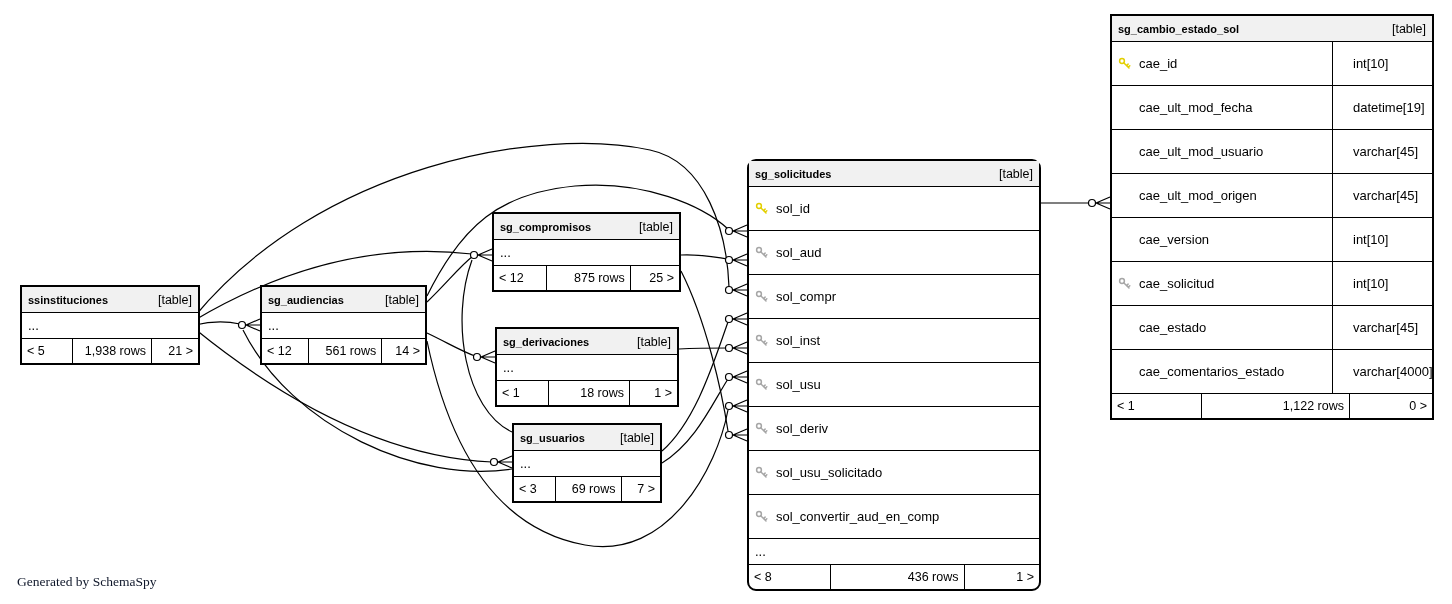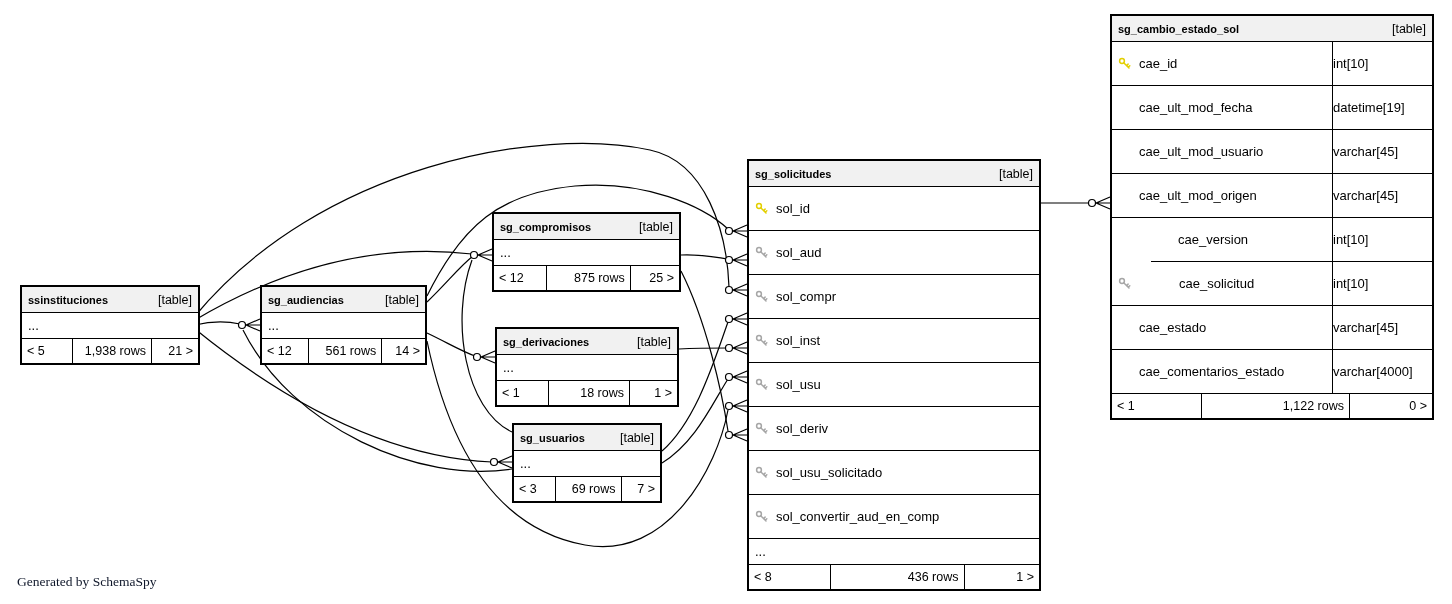--- a/index.html
+++ b/index.html
@@ -10,21 +10,21 @@
   .db-table { position: absolute; background: #fff; border: 2px solid #000; z-index: 1; font-size: 13px; }
   .tbl-header { height: 26px; background: #f1f1f1; border-bottom: 1px solid #000;
                 display: flex; align-items: center; justify-content: space-between; padding: 0 6px; gap: 10px; }
   .tbl-title { font-weight: 700; font-size: 11px; white-space: nowrap; }
   .tbl-tag { font-size: 12.5px; white-space: nowrap; }
   .col-row { position: relative; height: 44px; border-bottom: 1px solid #000;
              display: flex; align-items: center; padding: 0 6px; background: #fff; }
   .key-slot { flex: 0 0 21px; width: 21px; height: 14px; display: inline-flex; align-items: center; }
   .col-name { white-space: nowrap; }
   .col-type { position: absolute; top: 0; right: 0; height: 100%; width: 100px; border-left: 1px solid #000;
-              display: flex; align-items: center; padding: 0 0; background: #fff; white-space: nowrap; }
+              display: flex; align-items: center; padding: 0 20px; background: #fff; white-space: nowrap; }
   .ellipsis-row { height: 26px; border-bottom: 1px solid #000; display: flex; align-items: center; padding: 0 6px; }
   .tbl-footer { height: 24px; display: flex; font-size: 12.5px; }
   .fc { display: flex; align-items: center; white-space: nowrap; }
   .fc-left { flex: 1.1; padding: 0 5px; justify-content: flex-start; }
   .fc-center { flex: 1.9; border-left: 1px solid #000; border-right: 1px solid #000; justify-content: flex-end; padding: 0 5px; }
   .fc-right { flex: 1; justify-content: flex-end; padding: 0 5px; }
   #generated-by { position: absolute; left: 17px; top: 574px; font-size: 13.5px; color: #0f172a; z-index: 1; font-family: Liberation Serif, serif; }
 </style>
 </head>
 <body>
@@ -138,21 +138,21 @@
       </div>
       <div class="ellipsis-row">
         <span>...</span>
       </div>
       <div class="tbl-footer">
         <div class="fc fc-left">&lt; 3</div>
         <div class="fc fc-center">69 rows</div>
         <div class="fc fc-right">7 &gt;</div>
       </div>
     </div>
-    <div class="db-table" style="left: 747px; top: 159px; width: 294px;">
+    <div class="db-table" style="left: 747px; top: 159px; width: 294px; border-radius: 9px;">
       <div class="tbl-header" style="background: rgb(241, 241, 241);">
         <span class="tbl-title">sg_solicitudes</span>
         <span class="tbl-tag">[table]</span>
       </div>
       <div class="col-row">
         <span class="key-slot">
           <svg width="13" height="13" viewBox="0 0 13 13">
             <circle cx="4" cy="4" r="2.4" fill="none" stroke="#e3cf00" stroke-width="1.5"></circle>
             <path d="M5.7 5.7 L11 11 M8.6 8.6 L10.1 7.1 M10.3 10.3 L11.8 8.8" fill="none" stroke="#e3cf00" stroke-width="1.5" stroke-linecap="round"></path>
           </svg>
@@ -254,26 +254,26 @@
       <div class="col-row" style="padding-right: 104px;">
         <span class="key-slot"></span>
         <span class="col-name">cae_ult_mod_usuario</span>
         <div class="col-type">varchar[45]</div>
       </div>
       <div class="col-row" style="padding-right: 104px;">
         <span class="key-slot"></span>
         <span class="col-name">cae_ult_mod_origen</span>
         <div class="col-type">varchar[45]</div>
       </div>
-      <div class="col-row" style="padding-right: 104px; margin-left: 39px;">
+      <div class="col-row" style="padding-right: 104px;">
         <span class="key-slot"></span>
         <span class="col-name">cae_version</span>
         <div class="col-type">int[10]</div>
       </div>
-      <div class="col-row" style="padding-right: 104px; gap: 40px;">
+      <div class="col-row" style="padding-right: 104px;">
         <span class="key-slot">
           <svg width="13" height="13" viewBox="0 0 13 13">
             <circle cx="4" cy="4" r="2.4" fill="none" stroke="#a6a6a6" stroke-width="1.5"></circle>
             <path d="M5.7 5.7 L11 11 M8.6 8.6 L10.1 7.1 M10.3 10.3 L11.8 8.8" fill="none" stroke="#a6a6a6" stroke-width="1.5" stroke-linecap="round"></path>
           </svg>
         </span>
         <span class="col-name">cae_solicitud</span>
         <div class="col-type">int[10]</div>
       </div>
       <div class="col-row" style="padding-right: 104px;">

